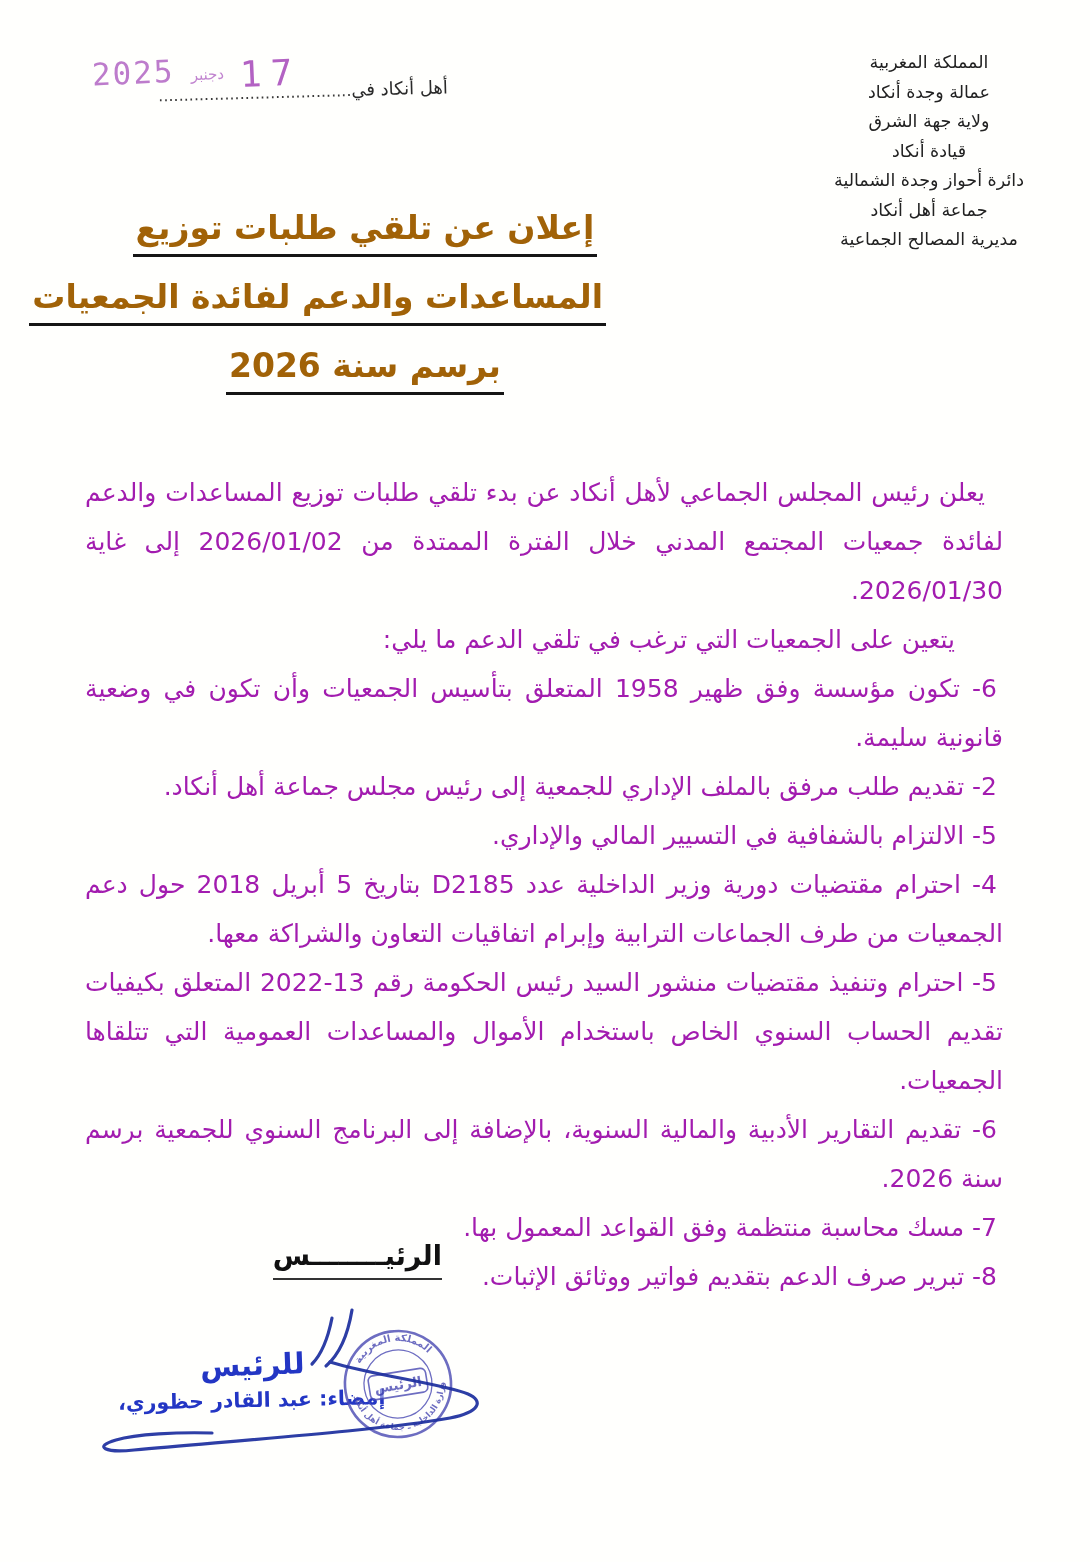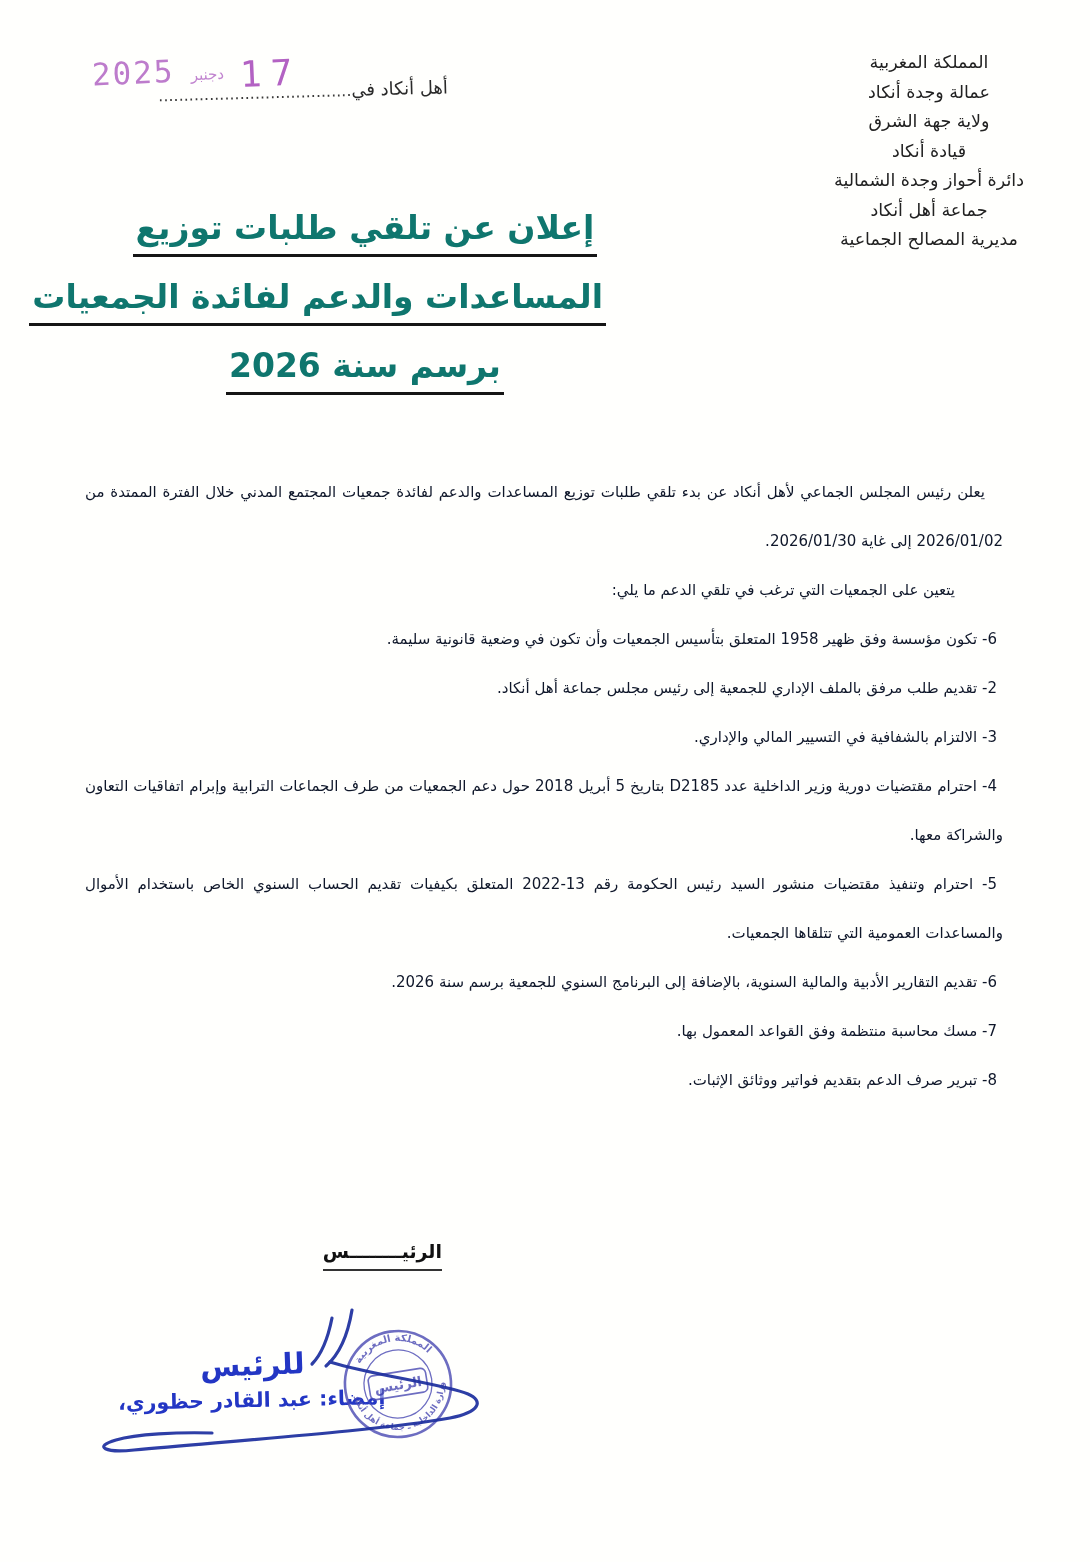--- a/index.html
+++ b/index.html
@@ -29,38 +29,38 @@
   
   .letterhead{
     position:absolute;left:802px;top:48px;width:254px;
     direction:rtl;text-align:center;font-size:17.5px;line-height:29.5px;
     color:#222;
   }
   
   .title{
     position:absolute;left:124px;top:202px;width:482px;
     direction:rtl;text-align:center;font-weight:bold;font-size:33px;
-    color:#0f766e;white-space:nowrap;
+    color:#a16207;white-space:nowrap;
   }
   .title-line{margin-bottom:17px;line-height:52px;}
   .title-line>span{border-bottom:3px solid #151515;padding:0 3px 7px 3px;}
   
   .body-block{
     position:absolute;left:85px;top:468px;width:918px;
-    direction:rtl;text-align:justify;font-size:15px;line-height:49px;
-    color:#0f172a;
+    direction:rtl;text-align:justify;font-size:25px;line-height:49px;
+    color:#a21caf;
   }
   .body-block p{margin:0;}
   p.intro{text-indent:18px;}
   p.lead{text-indent:48px;}
   p.item{text-indent:6px;}
   
   .president{
     position:absolute;left:292px;top:1240px;width:150px;
-    direction:rtl;font-size:19px;font-weight:bold;color:#111;
+    direction:rtl;text-align:center;font-size:27px;font-weight:bold;color:#111;
   }
   .president>span{border-bottom:2.5px solid #333;padding-bottom:7px;}
   
   .sig-for{
     position:absolute;left:200px;top:1348px;
     direction:rtl;font-size:29px;font-weight:bold;color:#2336c4;
     transform:rotate(-2deg);letter-spacing:1px;
   }
   .sig-name{
     position:absolute;left:118px;top:1388px;
@@ -98,21 +98,21 @@
     <div class="title-line"><span>إعلان عن تلقي طلبات توزيع</span></div>
     <div class="title-line"><span>المساعدات والدعم لفائدة الجمعيات</span></div>
     <div class="title-line"><span>برسم سنة 2026</span></div>
   </div>
 
   <div class="body-block">
     <p class="intro">يعلن رئيس المجلس الجماعي لأهل أنكاد عن بدء تلقي طلبات توزيع المساعدات والدعم لفائدة جمعيات المجتمع المدني خلال الفترة الممتدة من 2026/01/02 إلى غاية 2026/01/30.</p>
     <p class="lead">يتعين على الجمعيات التي ترغب في تلقي الدعم ما يلي:</p>
     <p class="item">6- تكون مؤسسة وفق ظهير 1958 المتعلق بتأسيس الجمعيات وأن تكون في وضعية قانونية سليمة.</p>
     <p class="item">2- تقديم طلب مرفق بالملف الإداري للجمعية إلى رئيس مجلس جماعة أهل أنكاد.</p>
-    <p class="item">3- الالتزام بالشفافية في التسيير المالي والإداري.</p>
+    <p class="item">5- الالتزام بالشفافية في التسيير المالي والإداري.</p>
     <p class="item">4- احترام مقتضيات دورية وزير الداخلية عدد D2185 بتاريخ 5 أبريل 2018 حول دعم الجمعيات من طرف الجماعات الترابية وإبرام اتفاقيات التعاون والشراكة معها.</p>
     <p class="item">5- احترام وتنفيذ مقتضيات منشور السيد رئيس الحكومة رقم 13-2022 المتعلق بكيفيات تقديم الحساب السنوي الخاص باستخدام الأموال والمساعدات العمومية التي تتلقاها الجمعيات.</p>
     <p class="item">6- تقديم التقارير الأدبية والمالية السنوية، بالإضافة إلى البرنامج السنوي للجمعية برسم سنة 2026.</p>
     <p class="item">7- مسك محاسبة منتظمة وفق القواعد المعمول بها.</p>
     <p class="item">8- تبرير صرف الدعم بتقديم فواتير ووثائق الإثبات.</p>
   </div>
 
   <div class="president">
     <span>الرئيــــــــس</span>
   </div>

